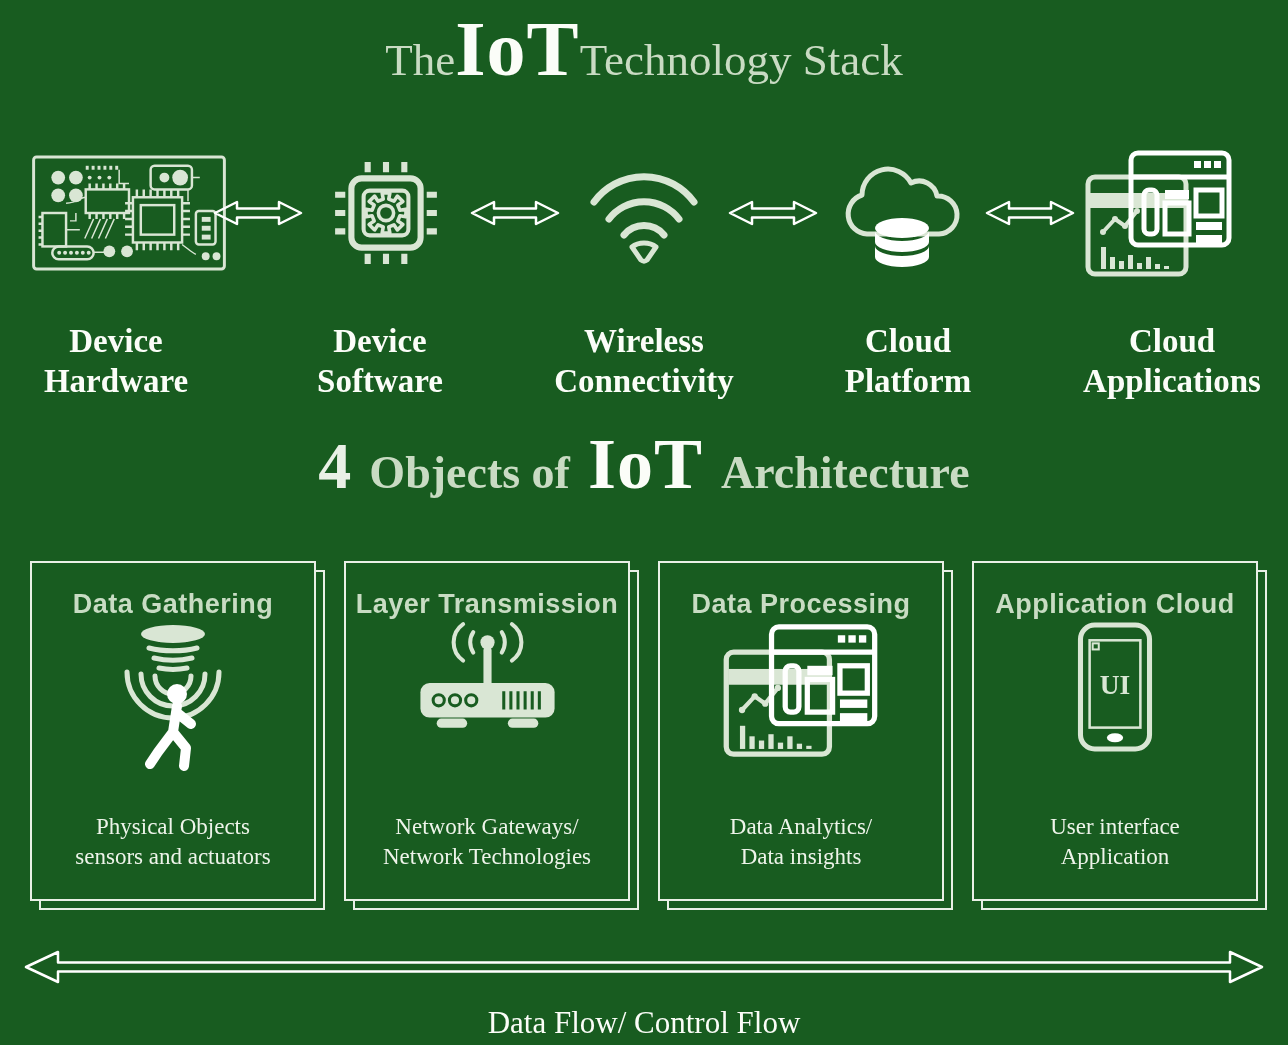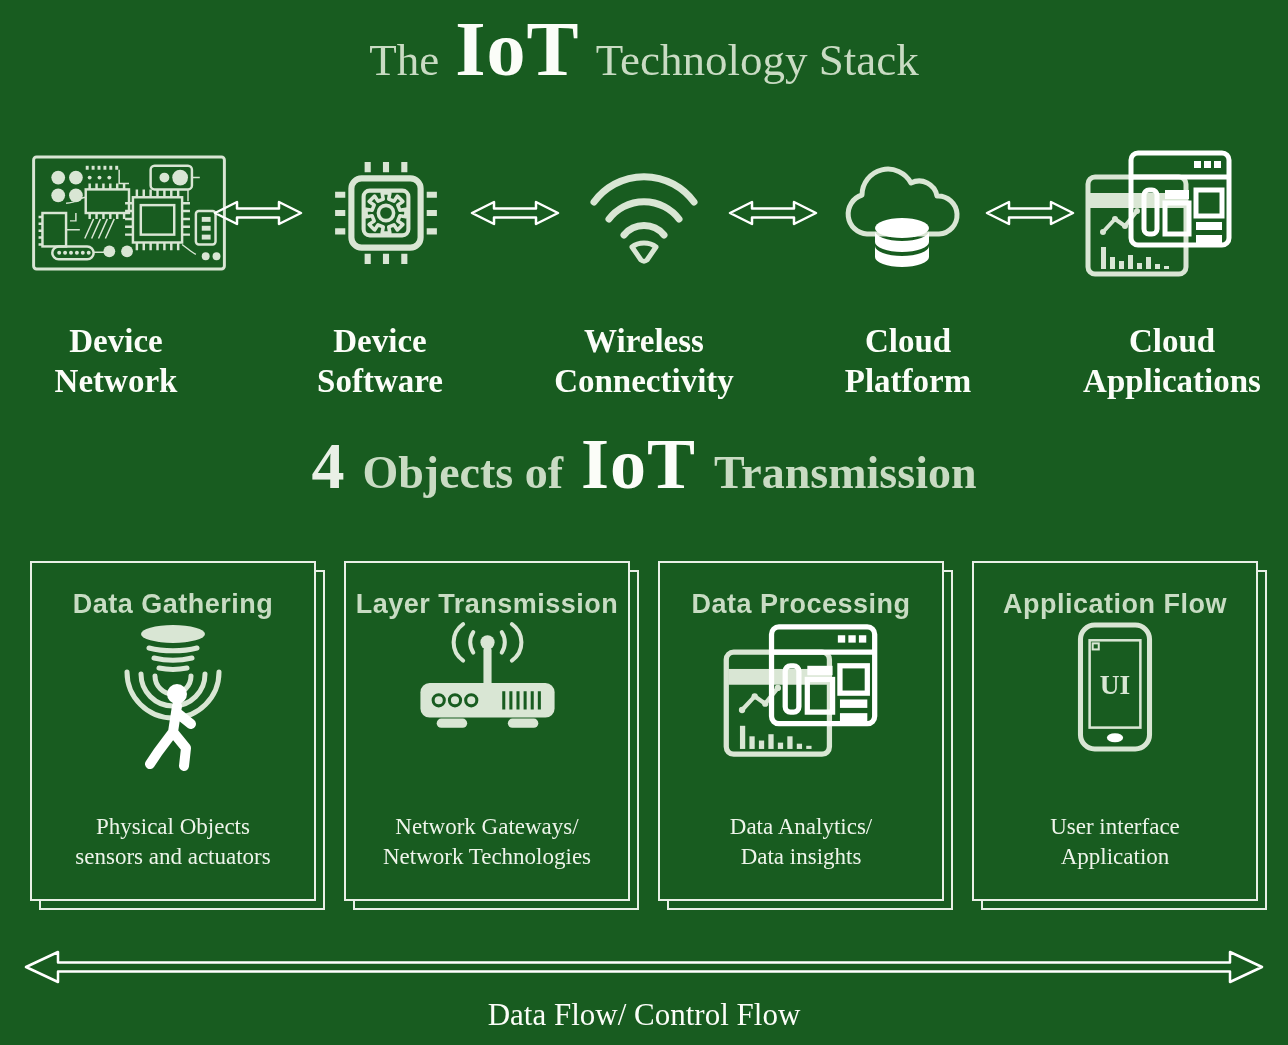--- a/index.html
+++ b/index.html
@@ -9,21 +9,21 @@
   *{box-sizing:border-box;}
   html,body{margin:0;padding:0;}
   body{
     width:1288px;height:1045px;overflow:hidden;
     background:var(--bg);
     font-family:"Liberation Serif",serif;
     color:var(--white);
   }
   
   .title{
-    display:flex;justify-content:center;align-items:baseline;gap:16px;
+    display:flex;justify-content:center;align-items:baseline;gap:0;
     padding-top:4px;height:92px;
   }
   .title .t-side{font-size:45px;color:var(--pale);}
   .title .t-hl{font-size:78px;font-weight:bold;color:var(--white);letter-spacing:1px;}
   
   .stack-row{
     position:relative;margin-top:30px;height:182px;
     display:grid;grid-template-columns:repeat(5,1fr);
     align-items:center;justify-items:center;
   }
@@ -65,21 +65,21 @@
   .card-title{
     font-family:"Liberation Sans",sans-serif;font-weight:bold;
     font-size:27px;color:var(--card-title);letter-spacing:.5px;white-space:nowrap;
   }
   .card-icon{flex:1;display:flex;justify-content:center;}
   .card-desc{font-size:23px;line-height:1.28;color:var(--body-text);text-align:center;}
   .card-desc span{display:block;}
   
   .flow{margin-top:44px;padding:0 20px;}
   .flow svg{display:block;width:100%;height:36px;}
-  .flow-label{text-align:center;font-size:31px;margin-top:12px;color:var(--white);}
+  .flow-label{text-align:center;font-size:31px;margin-top:20px;color:var(--white);}
   
   .st-pale{stroke:var(--icon);fill:none;}
   .f-pale{fill:var(--icon);stroke:none;}
   .st-white{stroke:#ffffff;fill:none;}
   .f-white{fill:#ffffff;stroke:none;}
   .st-bg{stroke:var(--bg);fill:none;}
 </style>
 </head>
 <body>
 
@@ -221,21 +221,21 @@
     <path class="st-white" stroke-width="2.5" stroke-linejoin="round" d="M2,17 L24,6 L24,12.5 L66,12.5 L66,6 L88,17 L66,28 L66,21.5 L24,21.5 L24,28 Z"></path>
   </svg>
   <svg class="stack-arrow a4" viewBox="0 0 90 34">
     <path class="st-white" stroke-width="2.5" stroke-linejoin="round" d="M2,17 L24,6 L24,12.5 L66,12.5 L66,6 L88,17 L66,28 L66,21.5 L24,21.5 L24,28 Z"></path>
   </svg>
 </div>
 
 <div class="labels-row">
   <div>
     <span>Device</span>
-    <span>Network</span>
+    <span>Hardware</span>
   </div>
   <div>
     <span>Device</span>
     <span>Software</span>
   </div>
   <div>
     <span>Wireless</span>
     <span>Connectivity</span>
   </div>
   <div>
@@ -245,21 +245,21 @@
   <div>
     <span>Cloud</span>
     <span>Applications</span>
   </div>
 </div>
 
 <div class="stages-heading">
   <span class="n">4</span>
   <span class="mid">Objects of</span>
   <span class="hl">IoT</span>
-  <span class="suf">Transmission</span>
+  <span class="suf">Architecture</span>
 </div>
 
 <div class="cards">
 
   <div class="card">
     <div class="card-title">Data Gathering</div>
     <div class="card-icon">
       <svg width="150" height="160" viewBox="0 0 150 160">
         <ellipse class="f-pale" cx="75" cy="14" rx="32" ry="9"></ellipse>
         <g class="st-pale" stroke-width="5" stroke-linecap="round">
@@ -351,21 +351,21 @@
         </g>
       </svg>
     </div>
     <div class="card-desc">
       <span>Data Analytics/</span>
       <span>Data insights</span>
     </div>
   </div>
 
   <div class="card">
-    <div class="card-title">Application Flow</div>
+    <div class="card-title">Application Cloud</div>
     <div class="card-icon">
       <svg width="94" height="134" viewBox="0 0 92 132">
         <rect class="st-pale" stroke-width="5" x="12" y="5" width="68" height="122" rx="14"></rect>
         <rect class="st-pale" stroke-width="2.5" x="21" y="20" width="50" height="86"></rect>
         <rect class="st-pale" stroke-width="2" x="24" y="23" width="6" height="6"></rect>
         <text x="46" y="73" text-anchor="middle" class="f-pale" font-family="Liberation Serif, serif" font-weight="bold" font-size="27">UI</text>
         <ellipse class="f-white" cx="46" cy="116" rx="8" ry="4.5"></ellipse>
       </svg>
     </div>
     <div class="card-desc">

